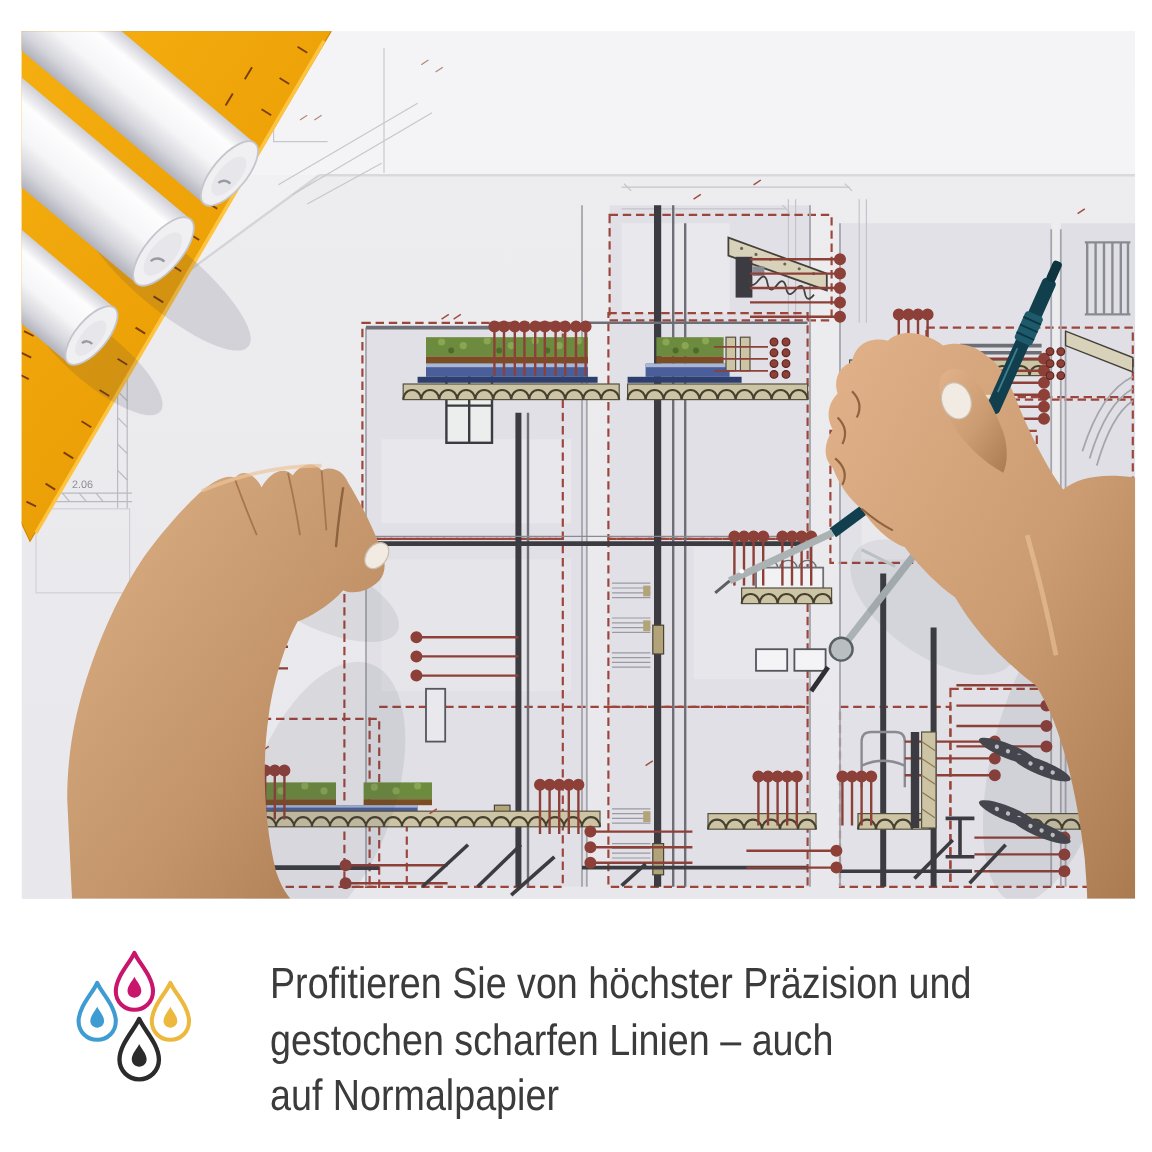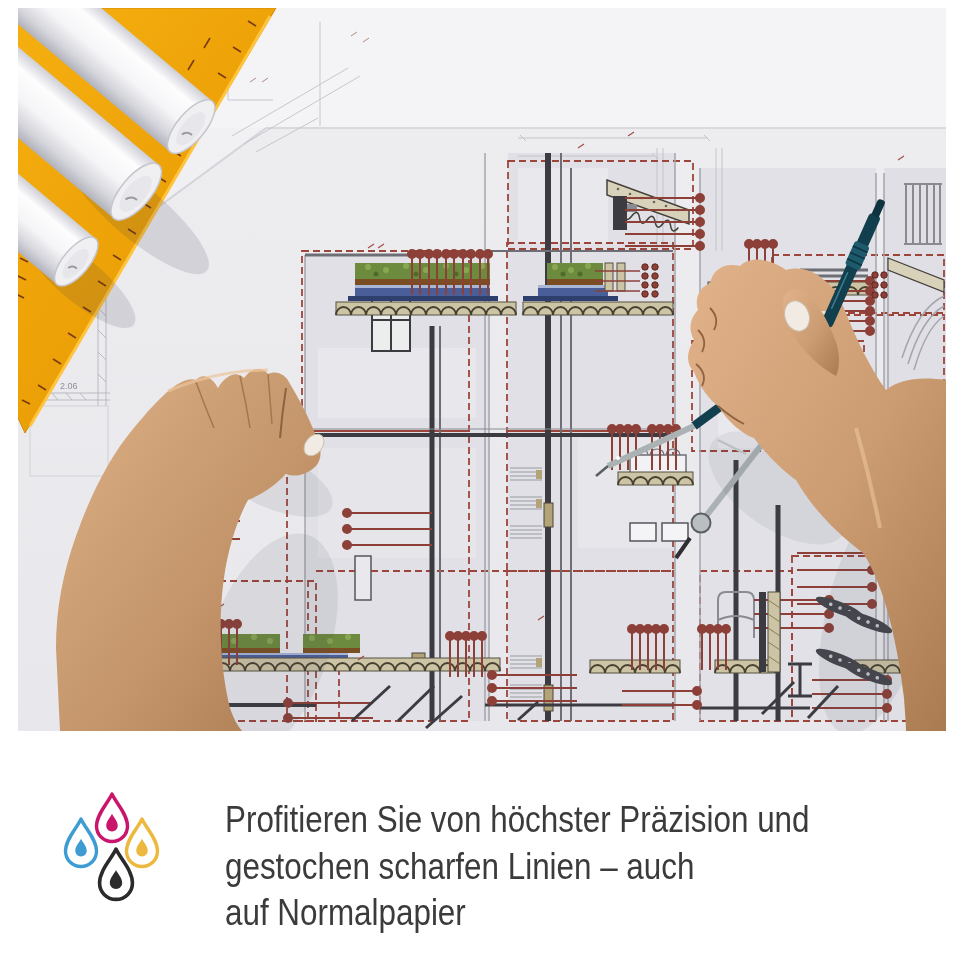--- a/index.html
+++ b/index.html
@@ -1,18 +1,18 @@
 <!DOCTYPE html>
 <html><head>
 <meta charset="utf-8">
 <style>
   html,body{margin:0;padding:0;background:#ffffff;}
   body{width:960px;height:960px;position:relative;overflow:hidden;
        font-family:"Liberation Sans",sans-serif;}
-  .photo{position:absolute;left:18px;top:8px;width:832px;height:723px;}
+  .photo{position:absolute;left:18px;top:26px;width:832px;height:723px;}
   .photo svg{display:block;}
   .ink-icon{position:absolute;left:60px;top:787px;width:110px;height:118px;}
   .caption{position:absolute;left:225px;top:797px;width:760px;
            font-size:36.5px;line-height:46.5px;font-weight:300;color:#3b3b3b;
            transform:scaleX(0.86);transform-origin:left top;letter-spacing:0;}
   .caption .cap-line{display:block;white-space:nowrap;}
   .drop{fill:none;stroke-width:3.4;stroke-linejoin:round;stroke-linecap:round;}
   .drop-fill{stroke:none;}
 </style>
 </head>

